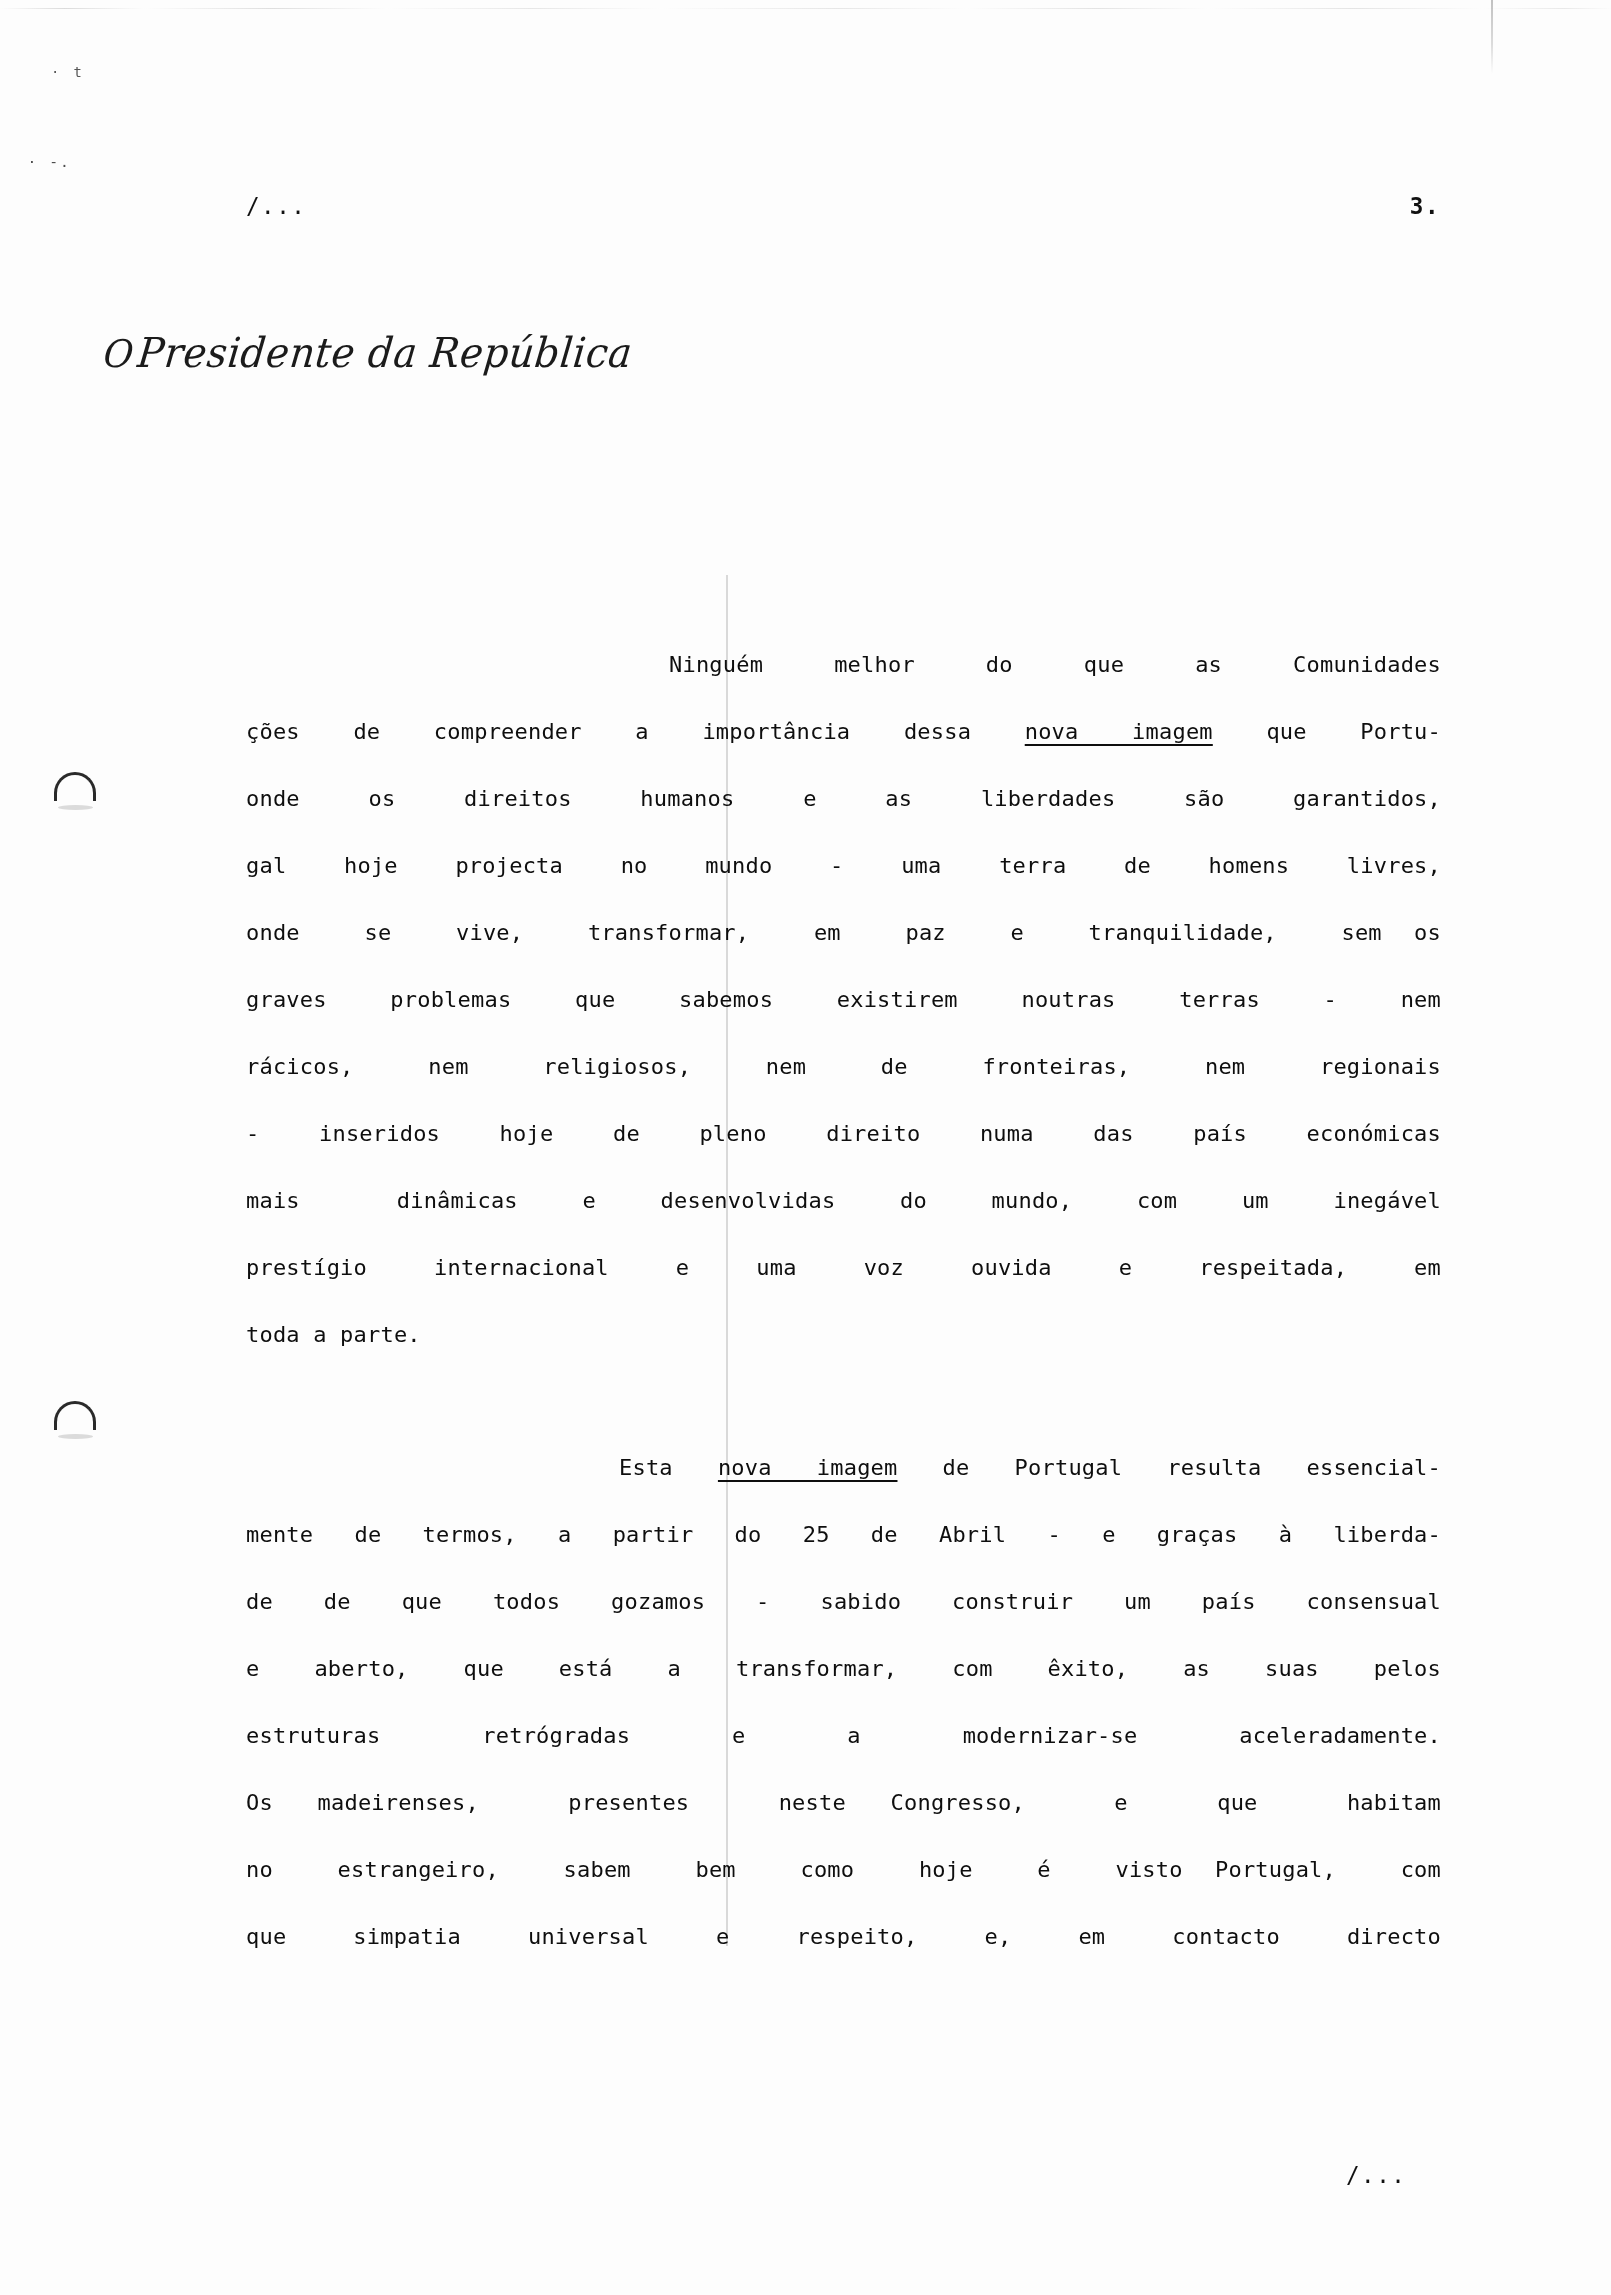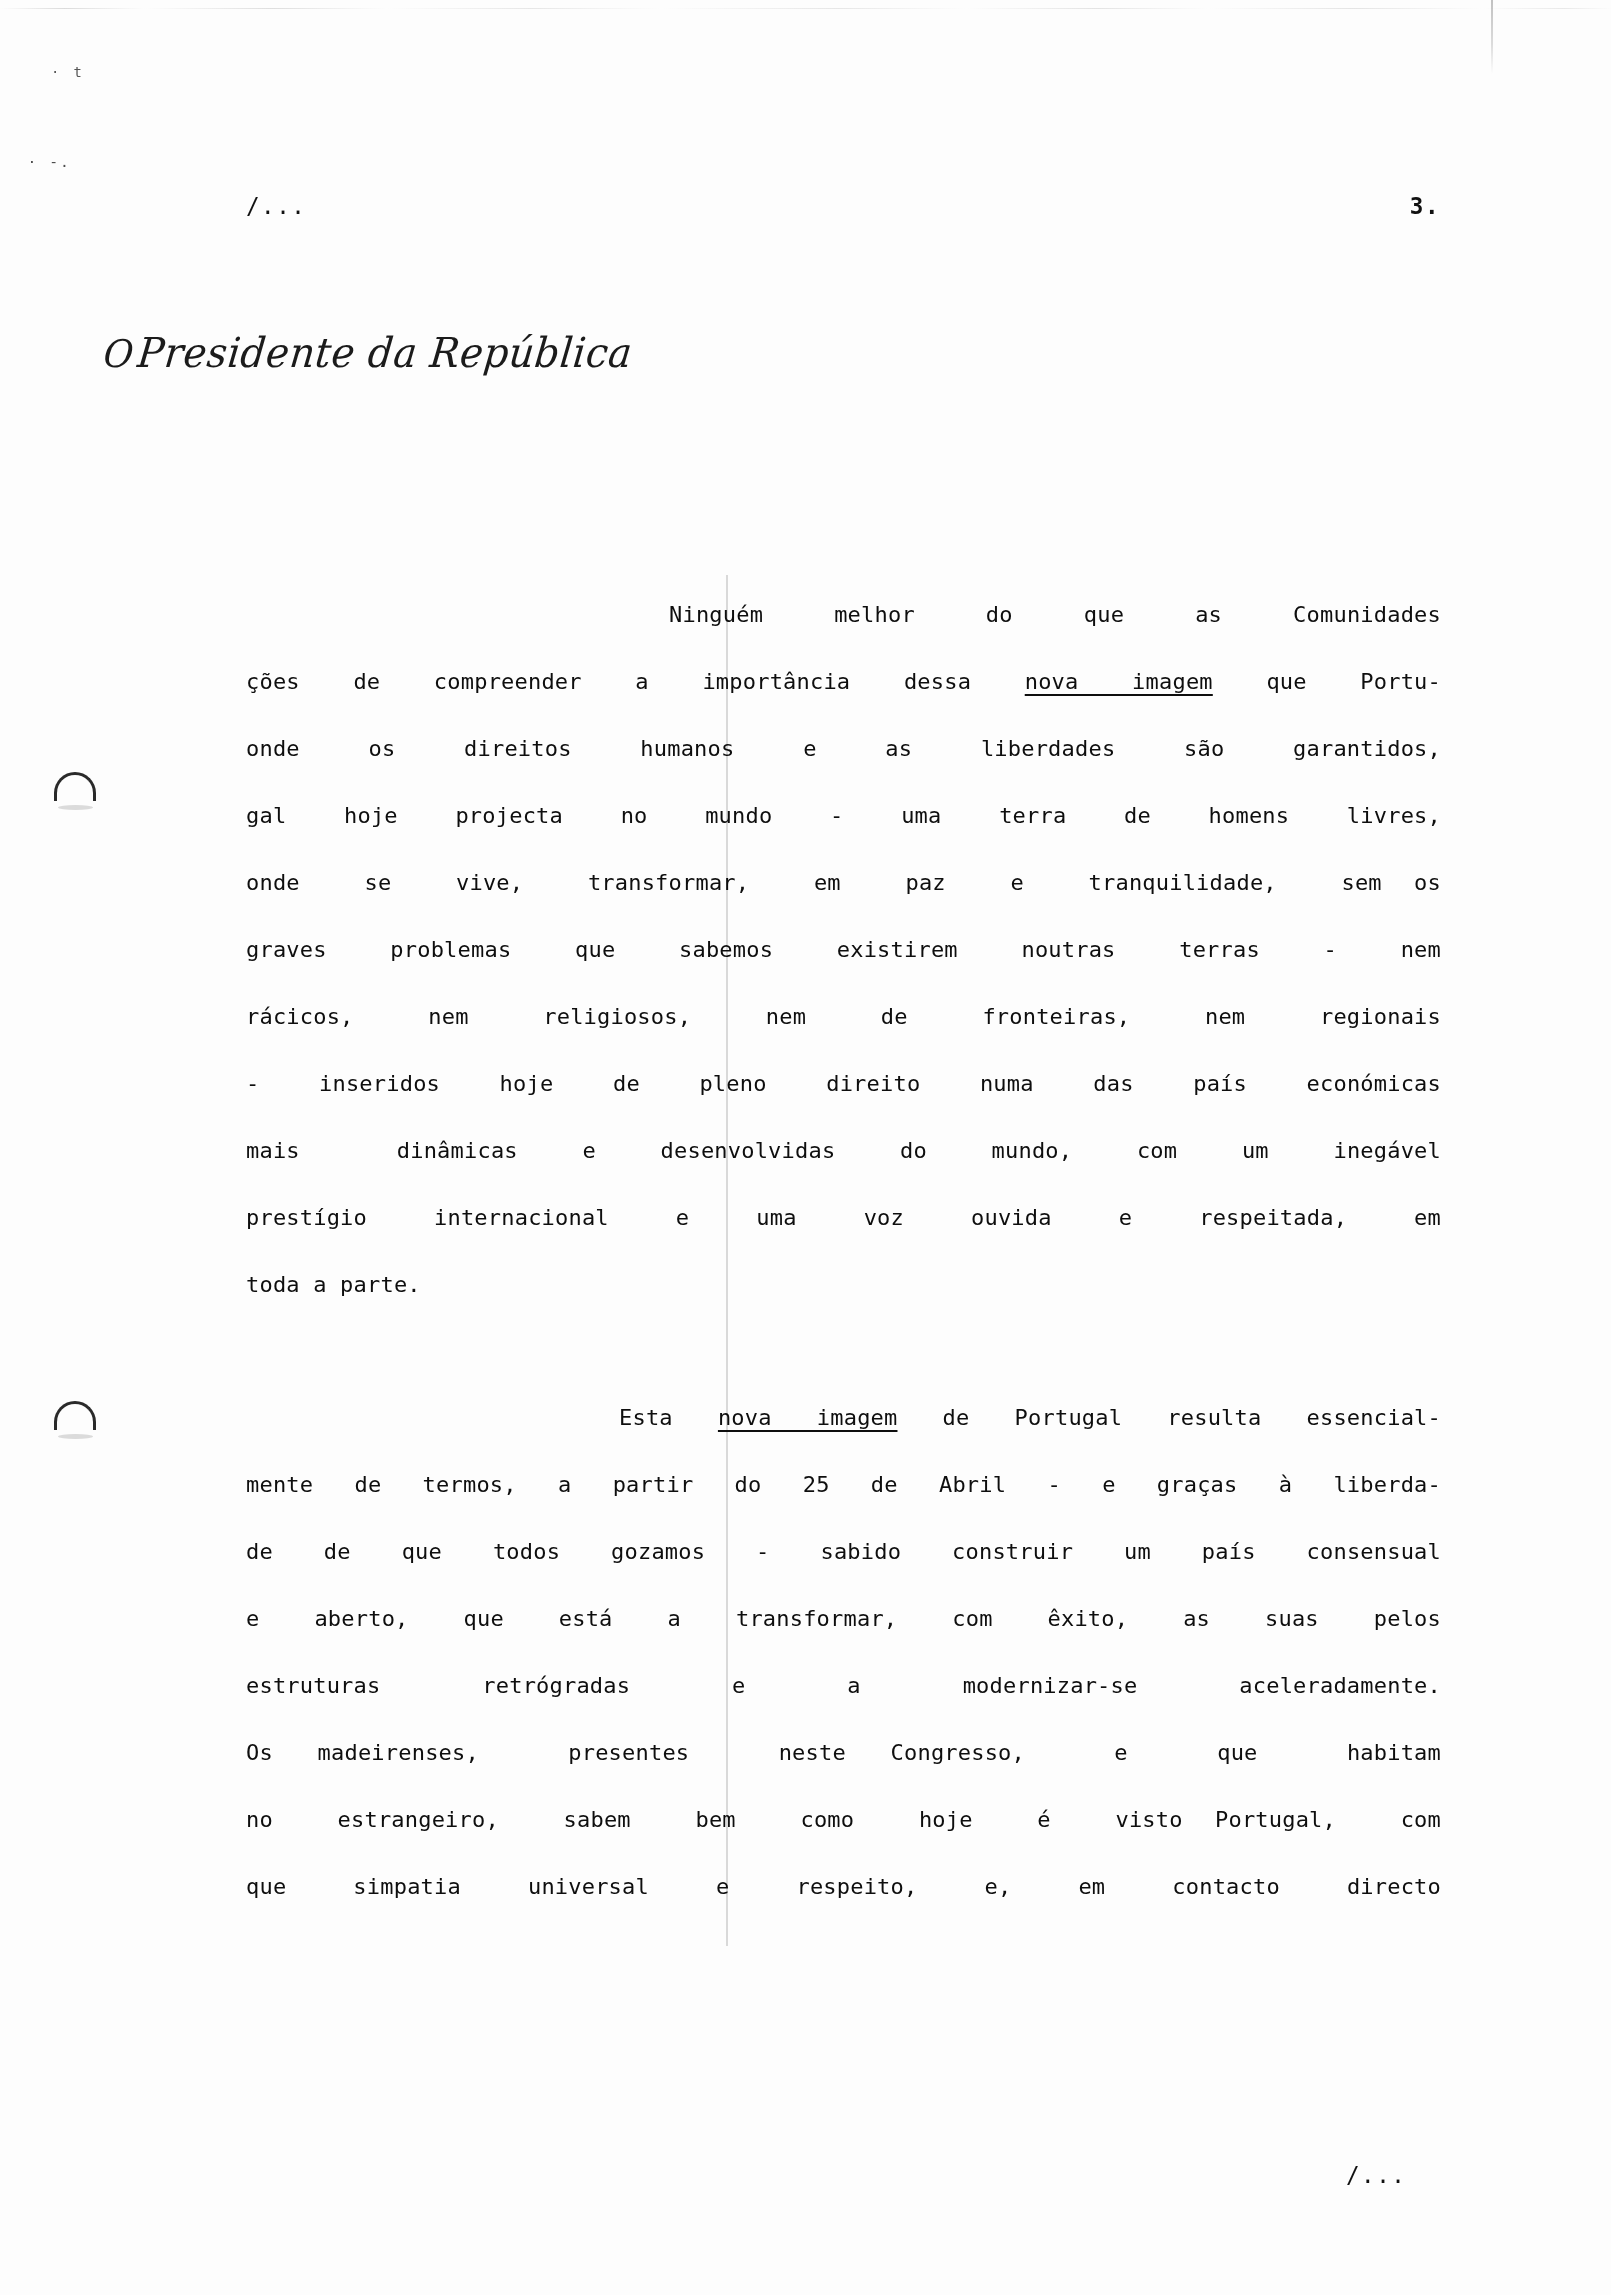--- a/index.html
+++ b/index.html
@@ -137,21 +137,21 @@
     top: 575px;
     width: 1.5px;
     height: 1371px;
     background: rgba(150,150,150,0.35);
   }
 
   
   .body-block {
     position: absolute;
     left: 246px;
-    top: 581px;
+    top: 631px;
     width: 1195px;
   }
   .para {
     font-family: "DejaVu Sans Mono", monospace;
     font-size: 22px;
     line-height: 67px;
     color: #0e0e0e;
     text-align: justify;
     text-justify: inter-character;
     letter-spacing: 0.2px;

